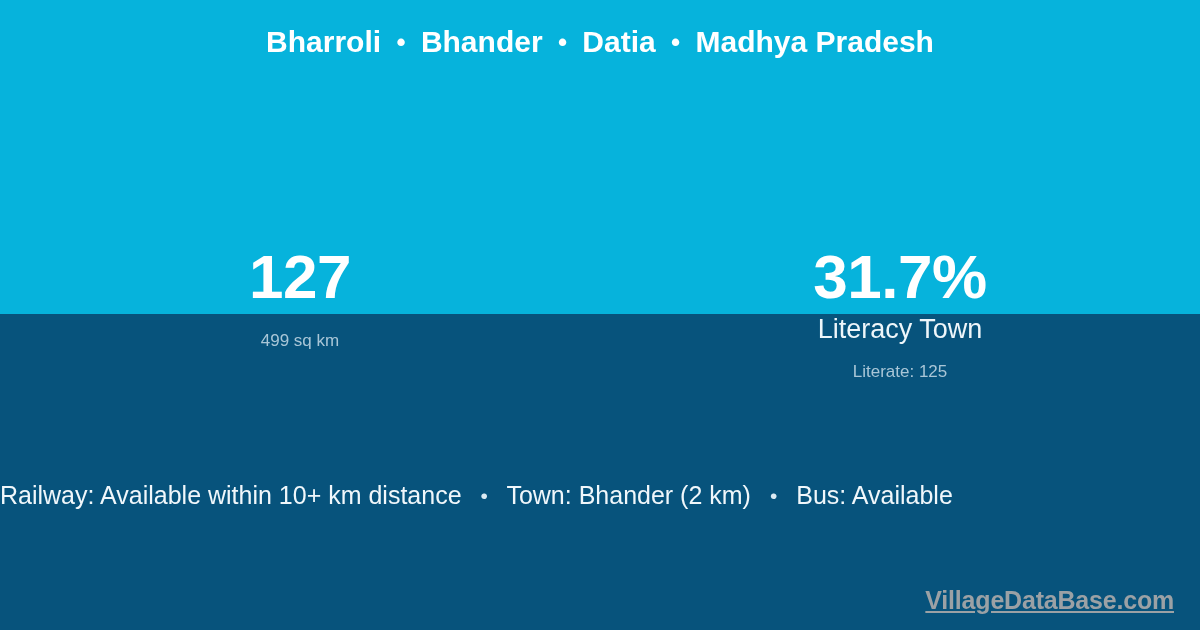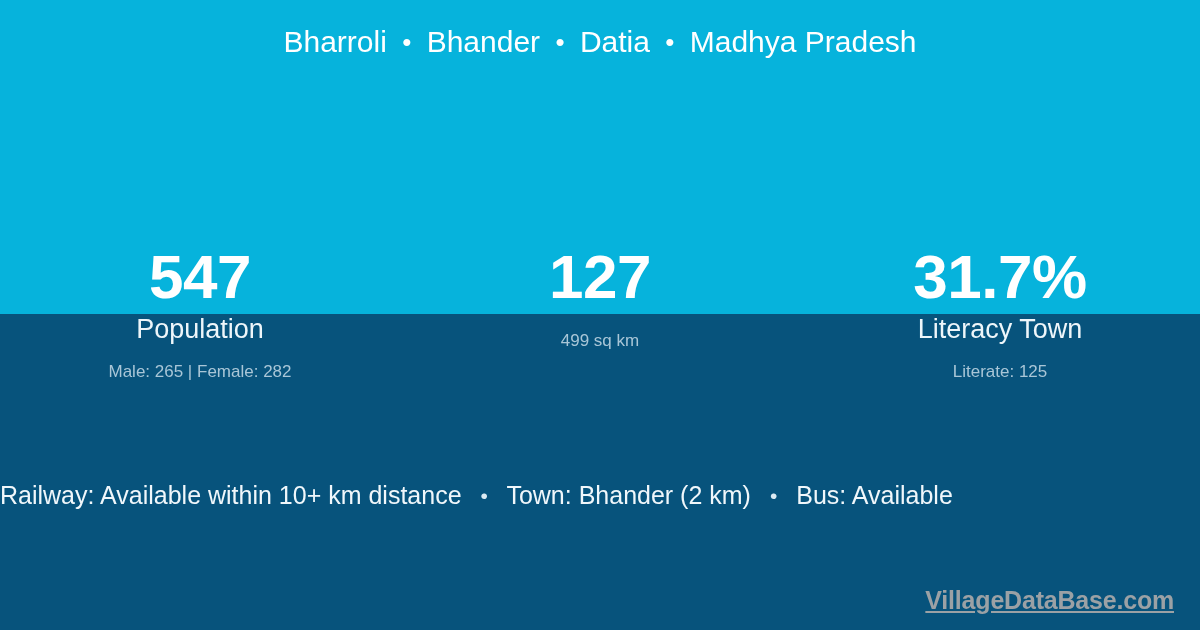--- a/index.html
+++ b/index.html
@@ -53,21 +53,21 @@
     padding-top: 85px;
     white-space: nowrap;
   }
 
   .village-subtitle {
     margin: 0;
     padding: 0;
     padding-top: 27px;
     color: #ffffff;
     font-size: 30px;
-    font-weight: normal;
+    font-weight: bold;
     line-height: 1;
     white-space: nowrap;
   }
 
   .village-subtitle .sep {
     padding: 0 7px;
     font-size: 26px;
     vertical-align: 1px;
   }
 
@@ -159,25 +159,20 @@
       <span>Bhander</span>
       <span class="sep">•</span>
       <span>Datia</span>
       <span class="sep">•</span>
       <span>Madhya Pradesh</span>
     </div>
   </div>
 
   <div class="stats">
 
-    <div class="stat">
-      <div class="stat-value">547</div>
-      <div class="stat-label">Population</div>
-      <div class="stat-sub">Male: 265 | Female: 282</div>
-    </div>
 
     <div class="stat">
       <div class="stat-value">127</div>
       <div class="stat-sub">499 sq km</div>
     </div>
 
     <div class="stat">
       <div class="stat-value">31.7%</div>
       <div class="stat-label">Literacy Town</div>
       <div class="stat-sub">Literate: 125</div>

